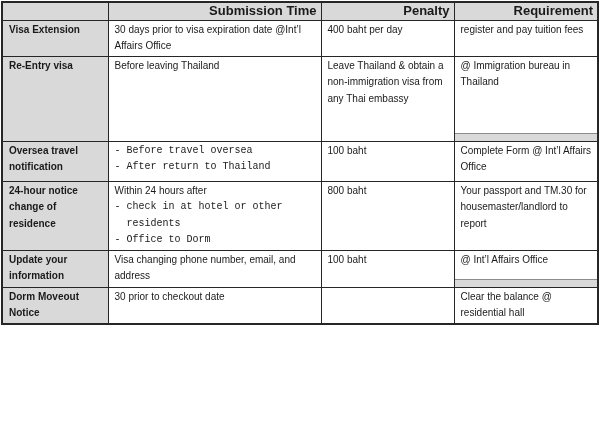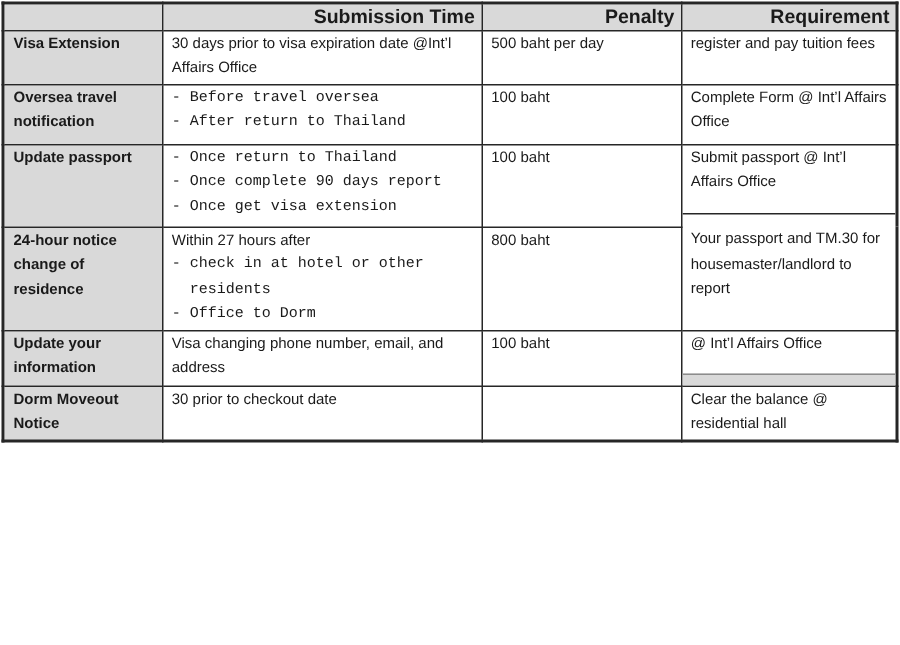--- a/index.html
+++ b/index.html
@@ -85,53 +85,51 @@
         <th>Penalty</th>
         <th>Requirement</th>
       </tr>
     </thead>
     <tbody id="table-body">
         <tr style="height: 34px;">
           <td class="label-cell">Visa Extension</td>
           <td>
             <div class="line">30 days prior to visa expiration date @Int’l Affairs Office</div>
           </td>
-          <td>500 baht per day</td>
+          <td>400 baht per day</td>
           <td class="requirement-cell">
             <div class="line">register and pay tuition fees</div>
+          </td>
+        </tr>
+        <tr style="height: 85px;">
+          <td class="label-cell">Re-Entry visa</td>
+          <td>
+            <div class="line">Before leaving Thailand</div>
+          </td>
+          <td>Leave Thailand &amp; obtain a non-immigration visa from any Thai embassy</td>
+          <td class="requirement-cell">
+            <div class="line">@ Immigration bureau in Thailand</div>
+            <div class="gray-strip"></div>
           </td>
         </tr>
         <tr style="height: 40px;">
           <td class="label-cell">Oversea travel notification</td>
           <td>
             <div class="line hang">- Before travel oversea</div>
             <div class="line hang">- After return to Thailand</div>
           </td>
           <td>100 baht</td>
           <td class="requirement-cell">
             <div class="line">Complete Form @ Int’l Affairs Office</div>
           </td>
         </tr>
-        <tr style="height: 55px;">
-          <td class="label-cell">Update passport</td>
-          <td>
-            <div class="line hang">- Once return to Thailand</div>
-            <div class="line hang">- Once complete 90 days report</div>
-            <div class="line hang">- Once get visa extension</div>
-          </td>
-          <td>100 baht</td>
-          <td class="requirement-cell shifted-bottom">
-            <div class="line">Submit passport @ Int’l Affairs Office</div>
-            <div class="shift-line"></div>
-          </td>
-        </tr>
         <tr style="height: 68px;">
           <td class="label-cell">24-hour notice change of residence</td>
           <td>
-            <div class="line">Within 27 hours after</div>
+            <div class="line">Within 24 hours after</div>
             <div class="line hang">- check in at hotel or other residents</div>
             <div class="line hang">- Office to Dorm</div>
           </td>
           <td>800 baht</td>
           <td class="requirement-cell no-top-border">
             <div class="line">Your passport and TM.30 for housemaster/landlord to report</div>
           </td>
         </tr>
         <tr style="height: 37px;">
           <td class="label-cell">Update your information</td>

